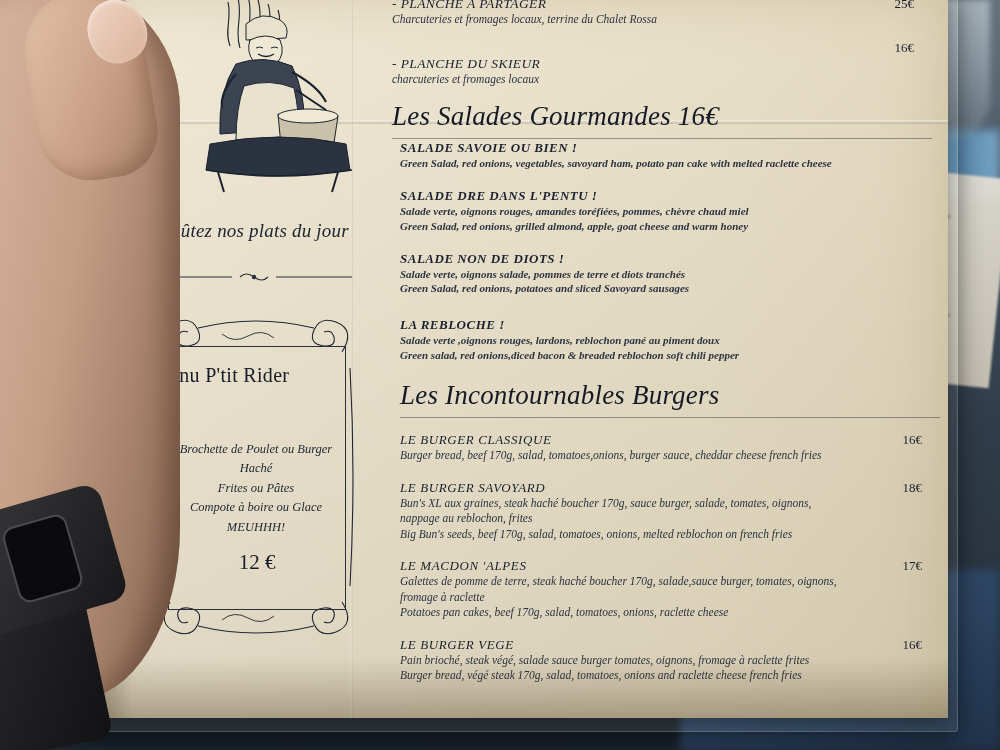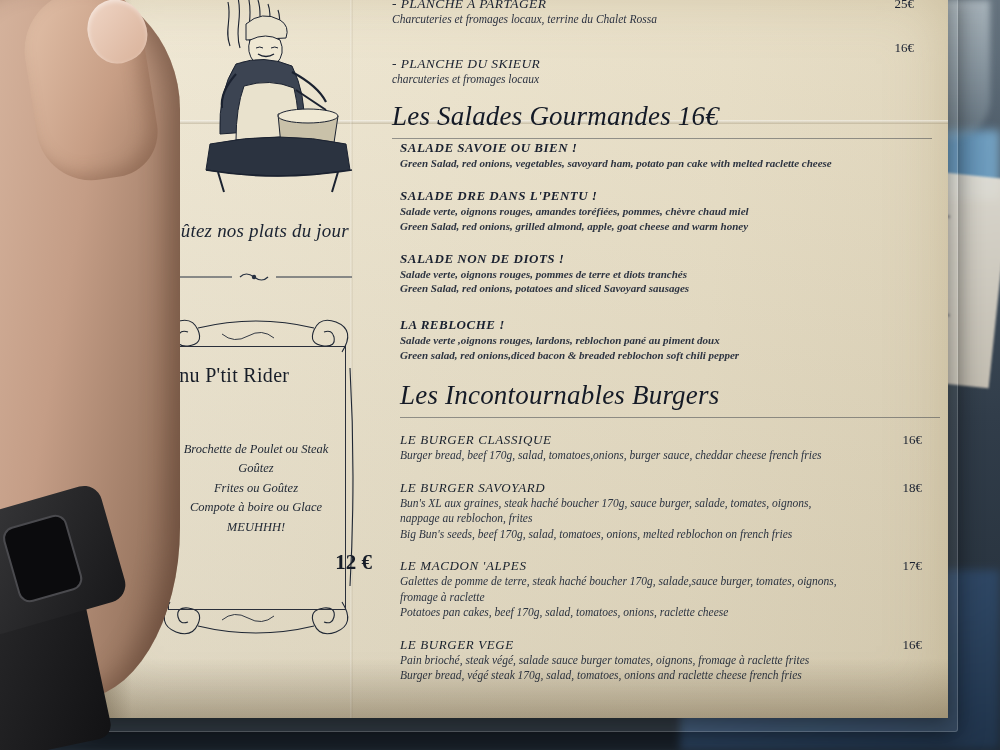--- a/index.html
+++ b/index.html
@@ -235,26 +235,25 @@
     left: 14px; top: 128px;
     width: 180px;
     text-align: center;
     font-size: 12.5px;
     line-height: 1.55;
     font-style: italic;
     color: #222a36;
   }
   .ptit-price {
     position: absolute;
-    left: 12px; top: 238px;
+    left: 1px; top: 238px;
     width: 208px;
-    text-align: right;
+    text-align: center;
     font-size: 21px;
     color: #171d28;
-    font-weight: bold;
   }
 
   
   .right-col {
     position: absolute;
     left: 300px; top: 0;
     width: 540px; height: 726px;
   }
   .planche-block { position: absolute; left: 0; top: 4px; width: 540px; }
   .item { position: relative; margin-bottom: 4px; }
@@ -394,22 +393,22 @@
             <path d="M46 314 q58 14 116 0"></path>
             <path d="M10 56 q-6 108 0 218"></path>
             <path d="M198 56 q6 108 0 218"></path>
             <path d="M70 22 q12 10 26 2 q14 -8 26 2" stroke-width=".9"></path>
             <path d="M70 308 q12 -10 26 -2 q14 8 26 -2" stroke-width=".9"></path>
           </g>
         </svg>
         <div class="frame-inner"></div>
         <div class="ptit-title">Menu P'tit Rider</div>
         <div class="ptit-body">
-          <div>Brochette de Poulet ou Steak Goûtez</div>
-          <div>Frites ou Goûtez</div>
+          <div>Brochette de Poulet ou Burger Haché</div>
+          <div>Frites ou Pâtes</div>
           <div>Compote à boire ou Glace MEUHHH!</div>
         </div>
         <div class="ptit-price">12 €</div>
       </div>
     </div>
 
     <div class="right-col">
 
       <div class="planche-block">
         <div class="item">
@@ -432,21 +431,21 @@
           <div class="sname">SALADE SAVOIE OU BIEN !</div>
           <div class="sen">Green Salad, red onions, vegetables, savoyard ham, potato pan cake with melted raclette cheese</div>
         </div>
         <div class="salad">
           <div class="sname">SALADE DRE DANS L'PENTU !</div>
           <div class="sfr">Salade verte, oignons rouges, amandes toréfiées, pommes, chèvre chaud miel</div>
           <div class="sen">Green Salad, red onions, grilled almond, apple, goat cheese and warm honey</div>
         </div>
         <div class="salad">
           <div class="sname">SALADE NON DE DIOTS !</div>
-          <div class="sfr">Salade verte, oignons rouges, pommes de terre et diots tranchés</div>
+          <div class="sfr">Salade verte, oignons salade, pommes de terre et diots tranchés</div>
           <div class="sen">Green Salad, red onions, potatoes and sliced Savoyard sausages</div>
         </div>
         <div class="salad" style="margin-top:22px;">
           <div class="sname">LA REBLOCHE !</div>
           <div class="sfr">Salade verte ,oignons rouges, lardons, reblochon pané au piment doux</div>
           <div class="sen">Green salad, red onions,diced bacon &amp; breaded reblochon soft chili pepper</div>
         </div>
       </div>
 
       <div class="burgers">

